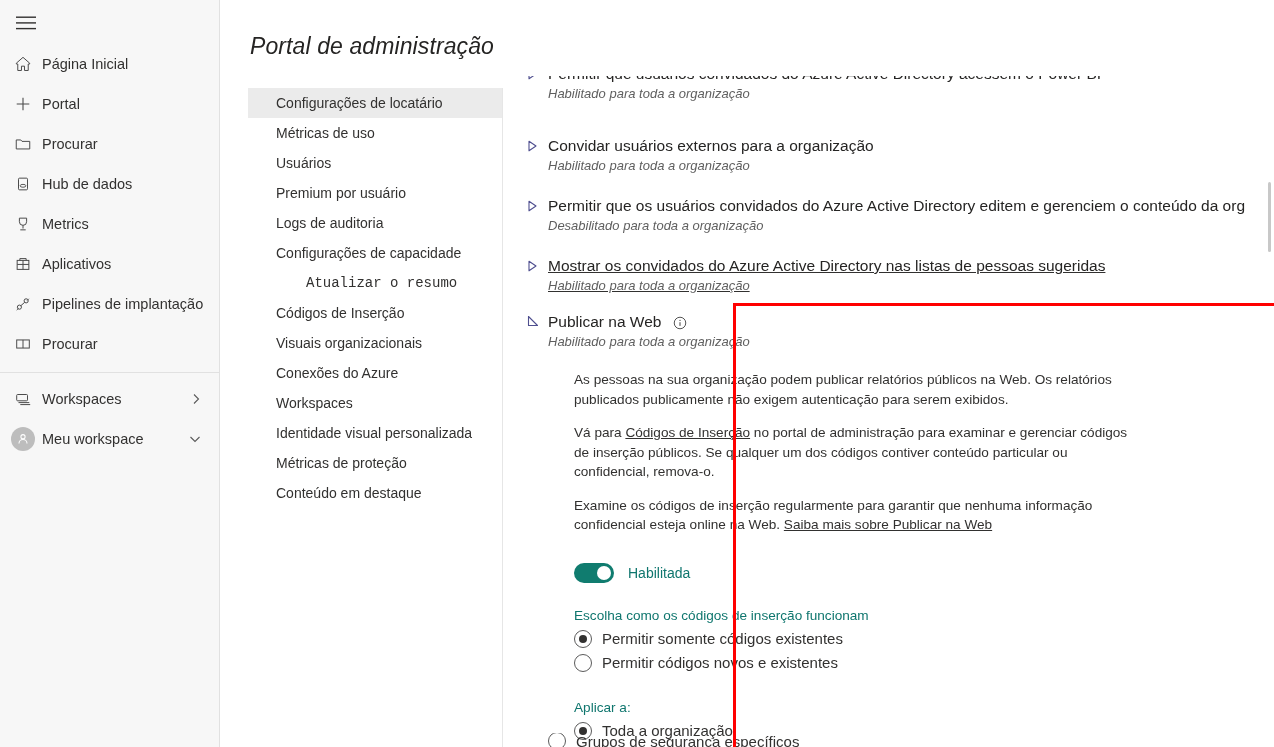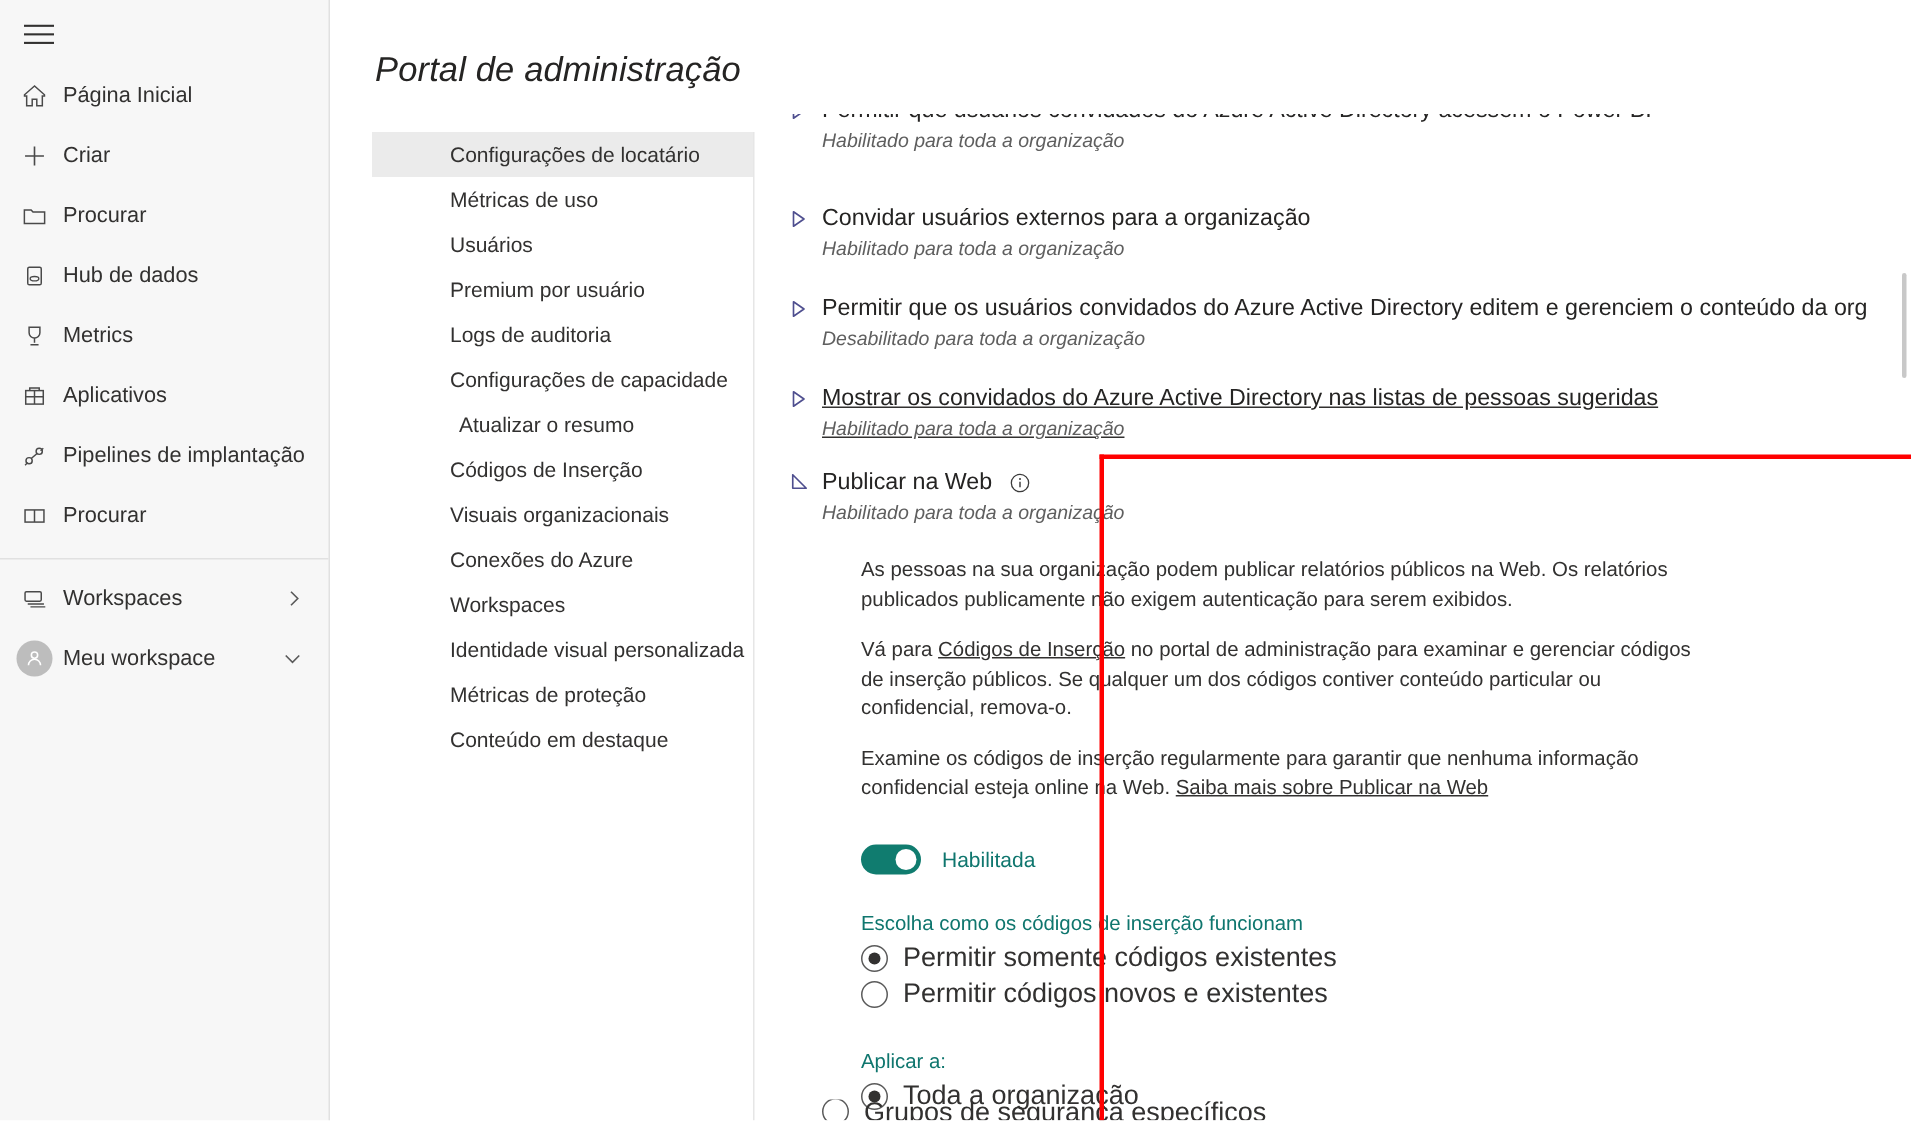--- a/index.html
+++ b/index.html
@@ -84,28 +84,28 @@
 
   
   .subnav {
     position: absolute;
     left: 28px; top: 88px;
     width: 254px;
   }
   .subnav-item {
     height: 30px;
     display: flex; align-items: center;
-    padding-left: 52px;
+    padding-left: 28px;
     font-size: 14px;
     color: #323130;
     cursor: pointer;
     white-space: nowrap;
   }
   .subnav-item.selected { background: #ebebeb; }
-  .subnav-item.indent { padding-left: 58px; }
+  .subnav-item.indent { padding-left: 58px; font-family: Liberation Mono, monospace; }
 
   .subnav-rule {
     position: absolute;
     left: 282px; top: 88px;
     width: 1px; height: 659px;
     background: #e6e6e6;
   }
 
   
   .settings {
@@ -240,21 +240,21 @@
   .radio.checked::after {
     content: "";
     position: absolute;
     left: 4px; top: 4px;
     width: 8px; height: 8px;
     border-radius: 50%;
     background: #323130;
   }
   .radio-label {
     margin-left: 10px;
-    font-size: 18px;
+    font-size: 15px;
     color: #323130;
     white-space: nowrap;
   }
 
   
   .bottom-clip {
     position: absolute;
     left: 34px; bottom: 0;
     height: 14px; width: 560px;
     overflow: hidden;
@@ -302,21 +302,21 @@
         </span>
         <span class="nav-label">Página Inicial</span>
       </div>
 
       <div class="nav-item">
         <span class="nav-ico">
           <svg width="18" height="18" viewBox="0 0 20 20">
               <path d="M10 3v14M3 10h14" stroke="#4a4a4a" stroke-width="1.2" fill="none"></path>
             </svg>
         </span>
-        <span class="nav-label">Criar</span>
+        <span class="nav-label">Portal</span>
       </div>
 
       <div class="nav-item">
         <span class="nav-ico">
           <svg width="18" height="18" viewBox="0 0 20 20">
               <path d="M2.5 5.5h5l1.4 1.6h8.6v8.4H2.5z" fill="none" stroke="#4a4a4a" stroke-width="1.1"></path>
             </svg>
         </span>
         <span class="nav-label">Procurar</span>
       </div>

